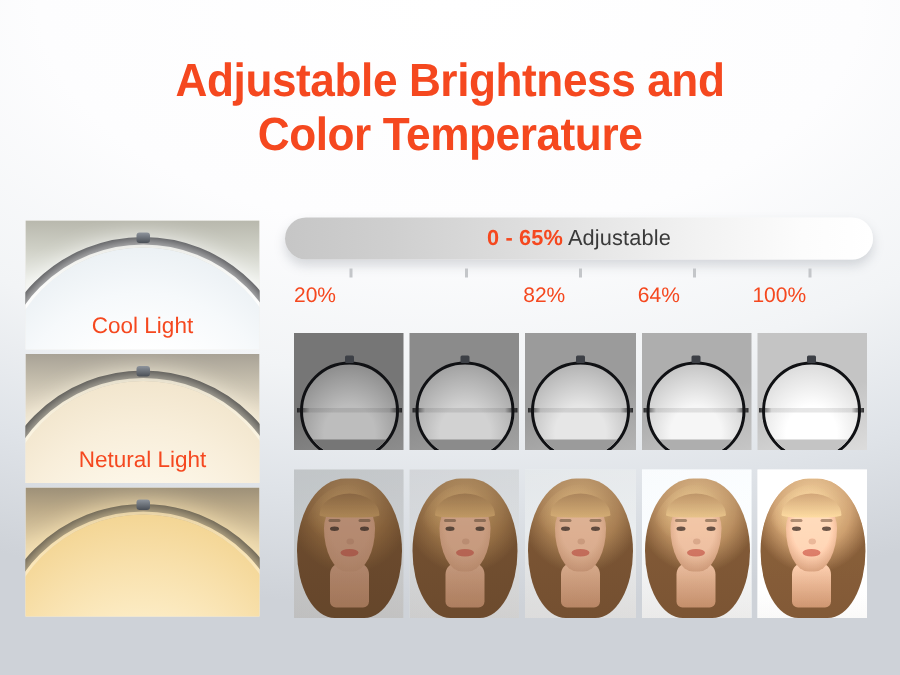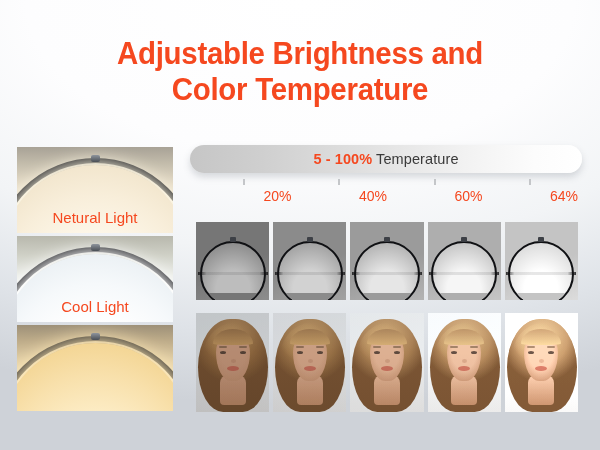--- a/index.html
+++ b/index.html
@@ -158,21 +158,21 @@
   
   #tick-row {
     position: absolute;
     left: 196px;
     top: 179px;
     width: 382px;
     display: flex;
   }
   .tick-cell {
     flex: 1 1 0;
-    text-align: right;
+    text-align: left;
   }
   .tick-mark {
     width: 2px;
     height: 6px;
     margin: 0 auto 3px auto;
     background: #c4c6c9;
   }
   .tick-label {
     color: #f5481f;
     font-size: 14px;
@@ -341,70 +341,73 @@
 
 <div id="page">
 
   <div id="title-block">
     <div class="title-line">Adjustable Brightness and</div>
     <div class="title-line">Color Temperature</div>
   </div>
 
   <div id="temp-column">
 
+    <div class="temp-panel panel-cool">
+      <div class="temp-ceiling"></div>
+      <div class="dome">
+        <div class="dome-inner"></div>
+      </div>
+      <div class="dome-nub"></div>
+      <div class="temp-label">Cool Light</div>
+    </div>
+
     <div class="temp-panel panel-neutral">
       <div class="temp-ceiling"></div>
       <div class="dome">
         <div class="dome-inner"></div>
       </div>
       <div class="dome-nub"></div>
       <div class="temp-label">Netural Light</div>
     </div>
 
-    <div class="temp-panel panel-cool">
-      <div class="temp-ceiling"></div>
-      <div class="dome">
-        <div class="dome-inner"></div>
-      </div>
-      <div class="dome-nub"></div>
-      <div class="temp-label">Cool Light</div>
-    </div>
-
     <div class="temp-panel panel-warm">
       <div class="temp-ceiling"></div>
       <div class="dome">
         <div class="dome-inner"></div>
       </div>
       <div class="dome-nub"></div>
     </div>
 
   </div>
 
   <div id="slider-pill">
     <div id="pill-text">
-      <span id="pill-range">5 - 100%</span><span id="pill-word"> Temperature</span>
+      <span id="pill-range">0 - 65%</span><span id="pill-word"> Adjustable</span>
     </div>
   </div>
 
   <div id="tick-row">
       <div class="tick-cell">
         <div class="tick-mark"></div>
         <div class="tick-label">20%</div>
       </div>
       <div class="tick-cell">
         <div class="tick-mark"></div>
-        <div class="tick-label">40%</div>
       </div>
       <div class="tick-cell">
         <div class="tick-mark"></div>
-        <div class="tick-label">60%</div>
+        <div class="tick-label">82%</div>
       </div>
       <div class="tick-cell">
         <div class="tick-mark"></div>
         <div class="tick-label">64%</div>
+      </div>
+      <div class="tick-cell">
+        <div class="tick-mark"></div>
+        <div class="tick-label">100%</div>
       </div>
     </div>
 
   <div class="tile-row" id="lamp-row">
       <div class="lamp-tile" style="background: linear-gradient(160deg, rgb(118, 118, 118) 0%, rgb(118, 118, 118) 55%, rgb(141, 141, 141) 100%);">
         <div style="position: absolute; left: 50%; top: 14px; width: 86px; height: 58px; margin-left: -43px; border-radius: 50%; background: radial-gradient(closest-side, rgb(141, 141, 141) 0%, rgba(255, 255, 255, 0) 78%); opacity: 0.85;"></div>
         <div class="lamp-dome" style="background: radial-gradient(68% 74% at 50% 74%, rgb(189, 189, 189) 0%, rgb(189, 189, 189) 40%, rgb(141, 141, 141) 100%);">
           <div style="position: absolute; left: -6px; right: -6px; bottom: -6px; height: 18px; background: rgb(118, 118, 118);"></div>
         </div>
         <div class="lamp-nub"></div>

